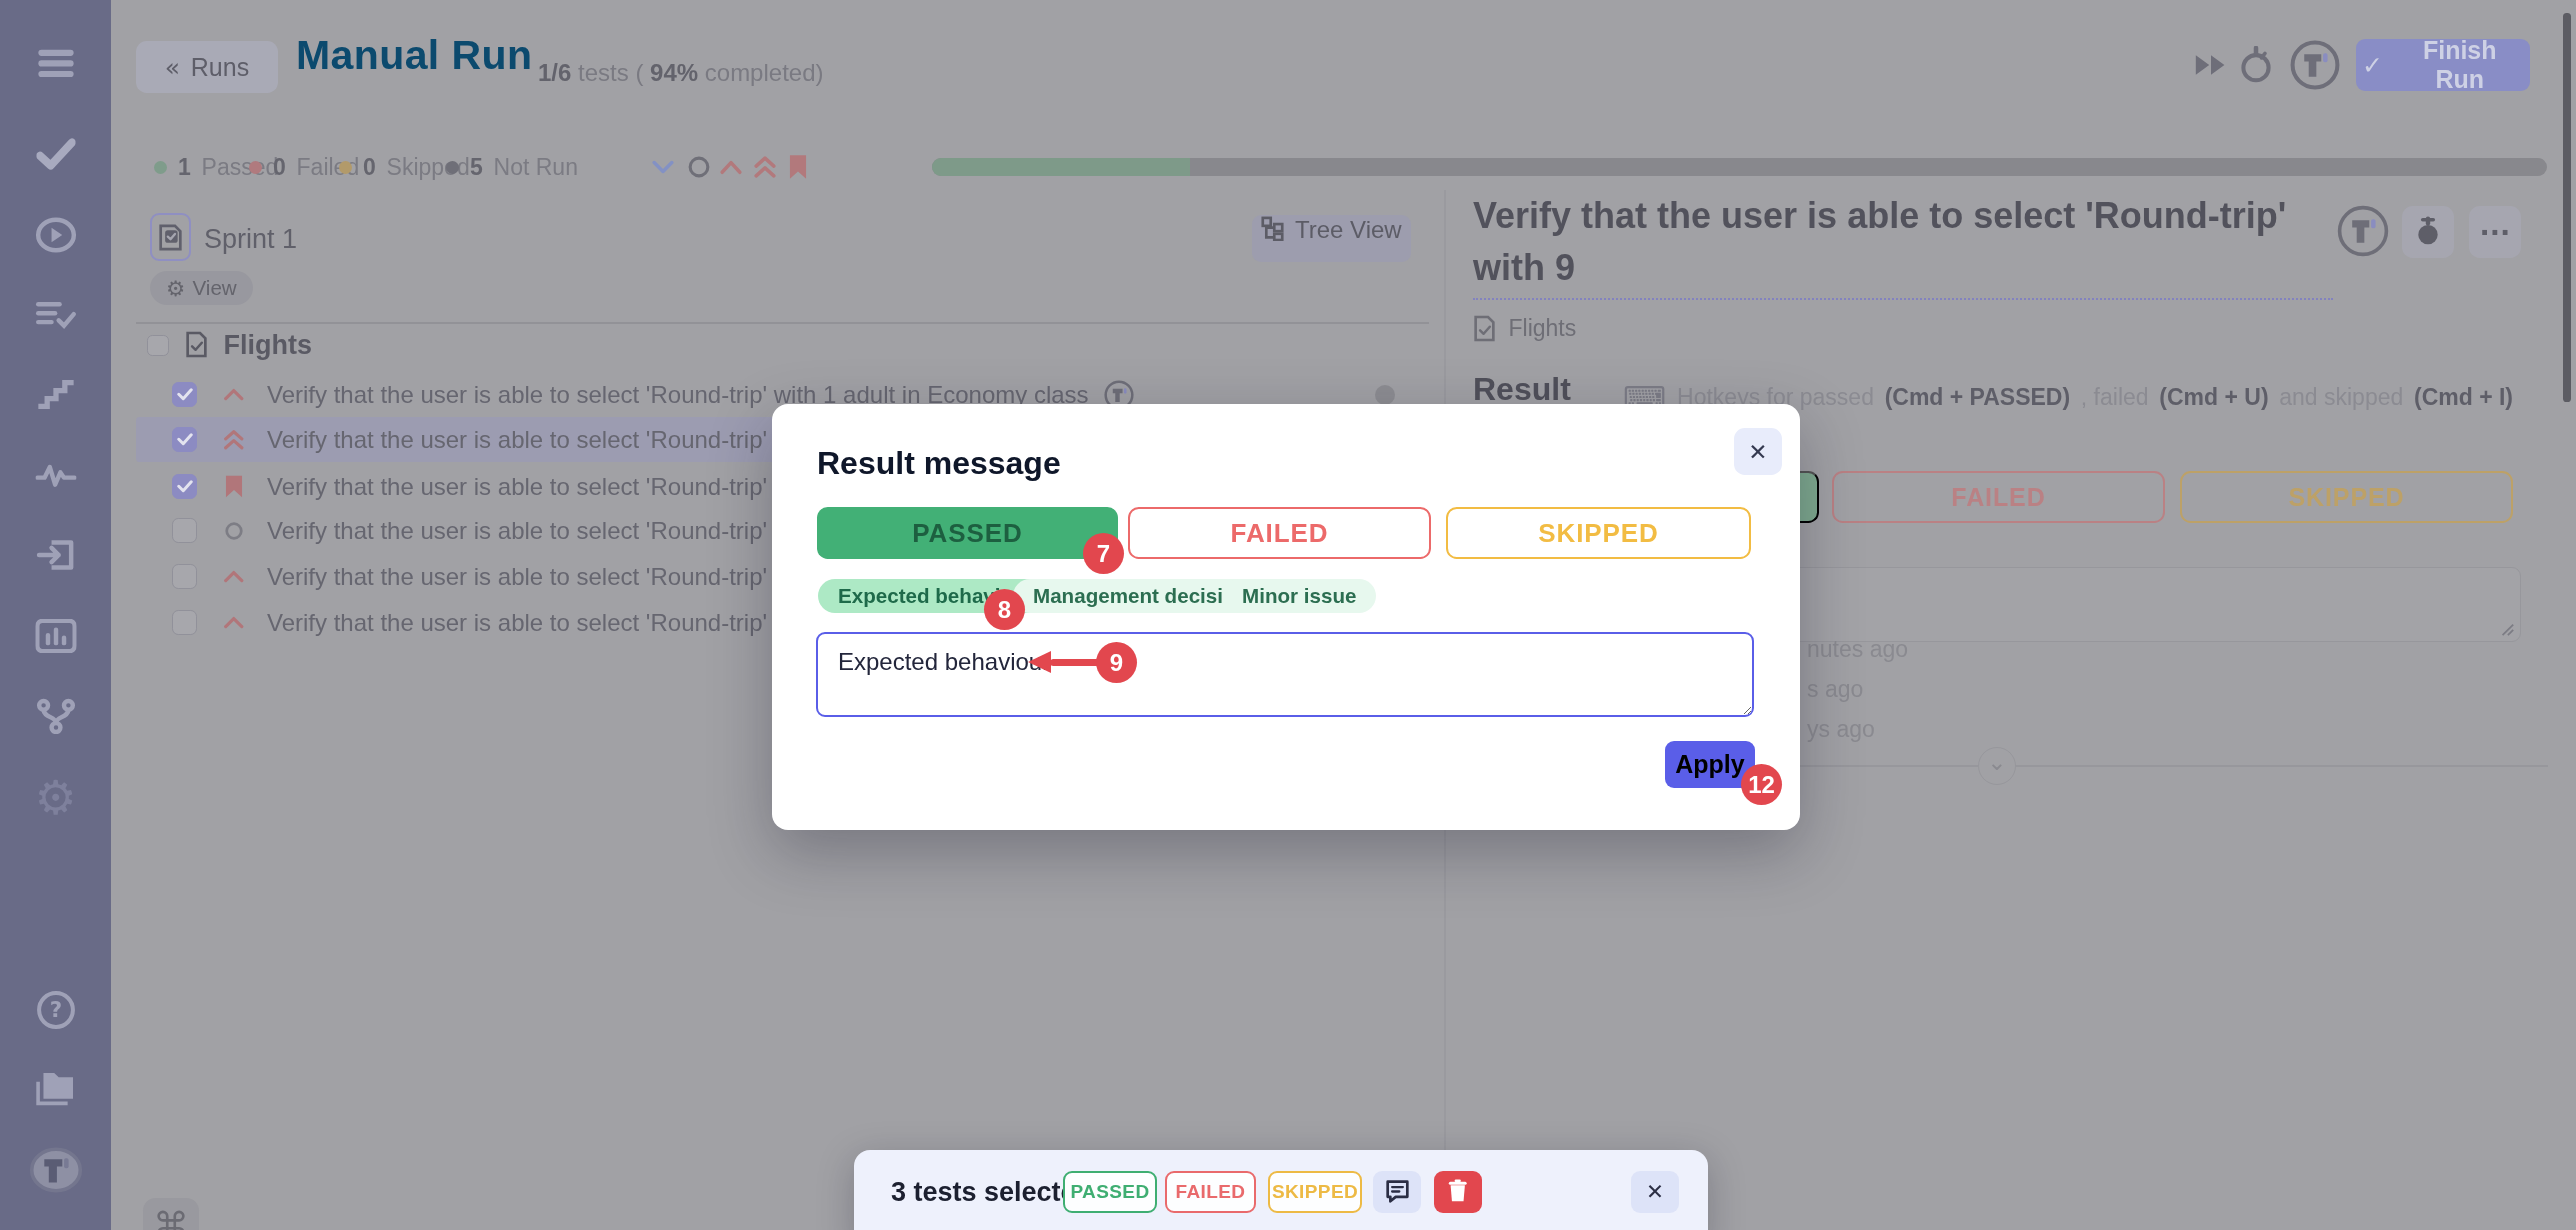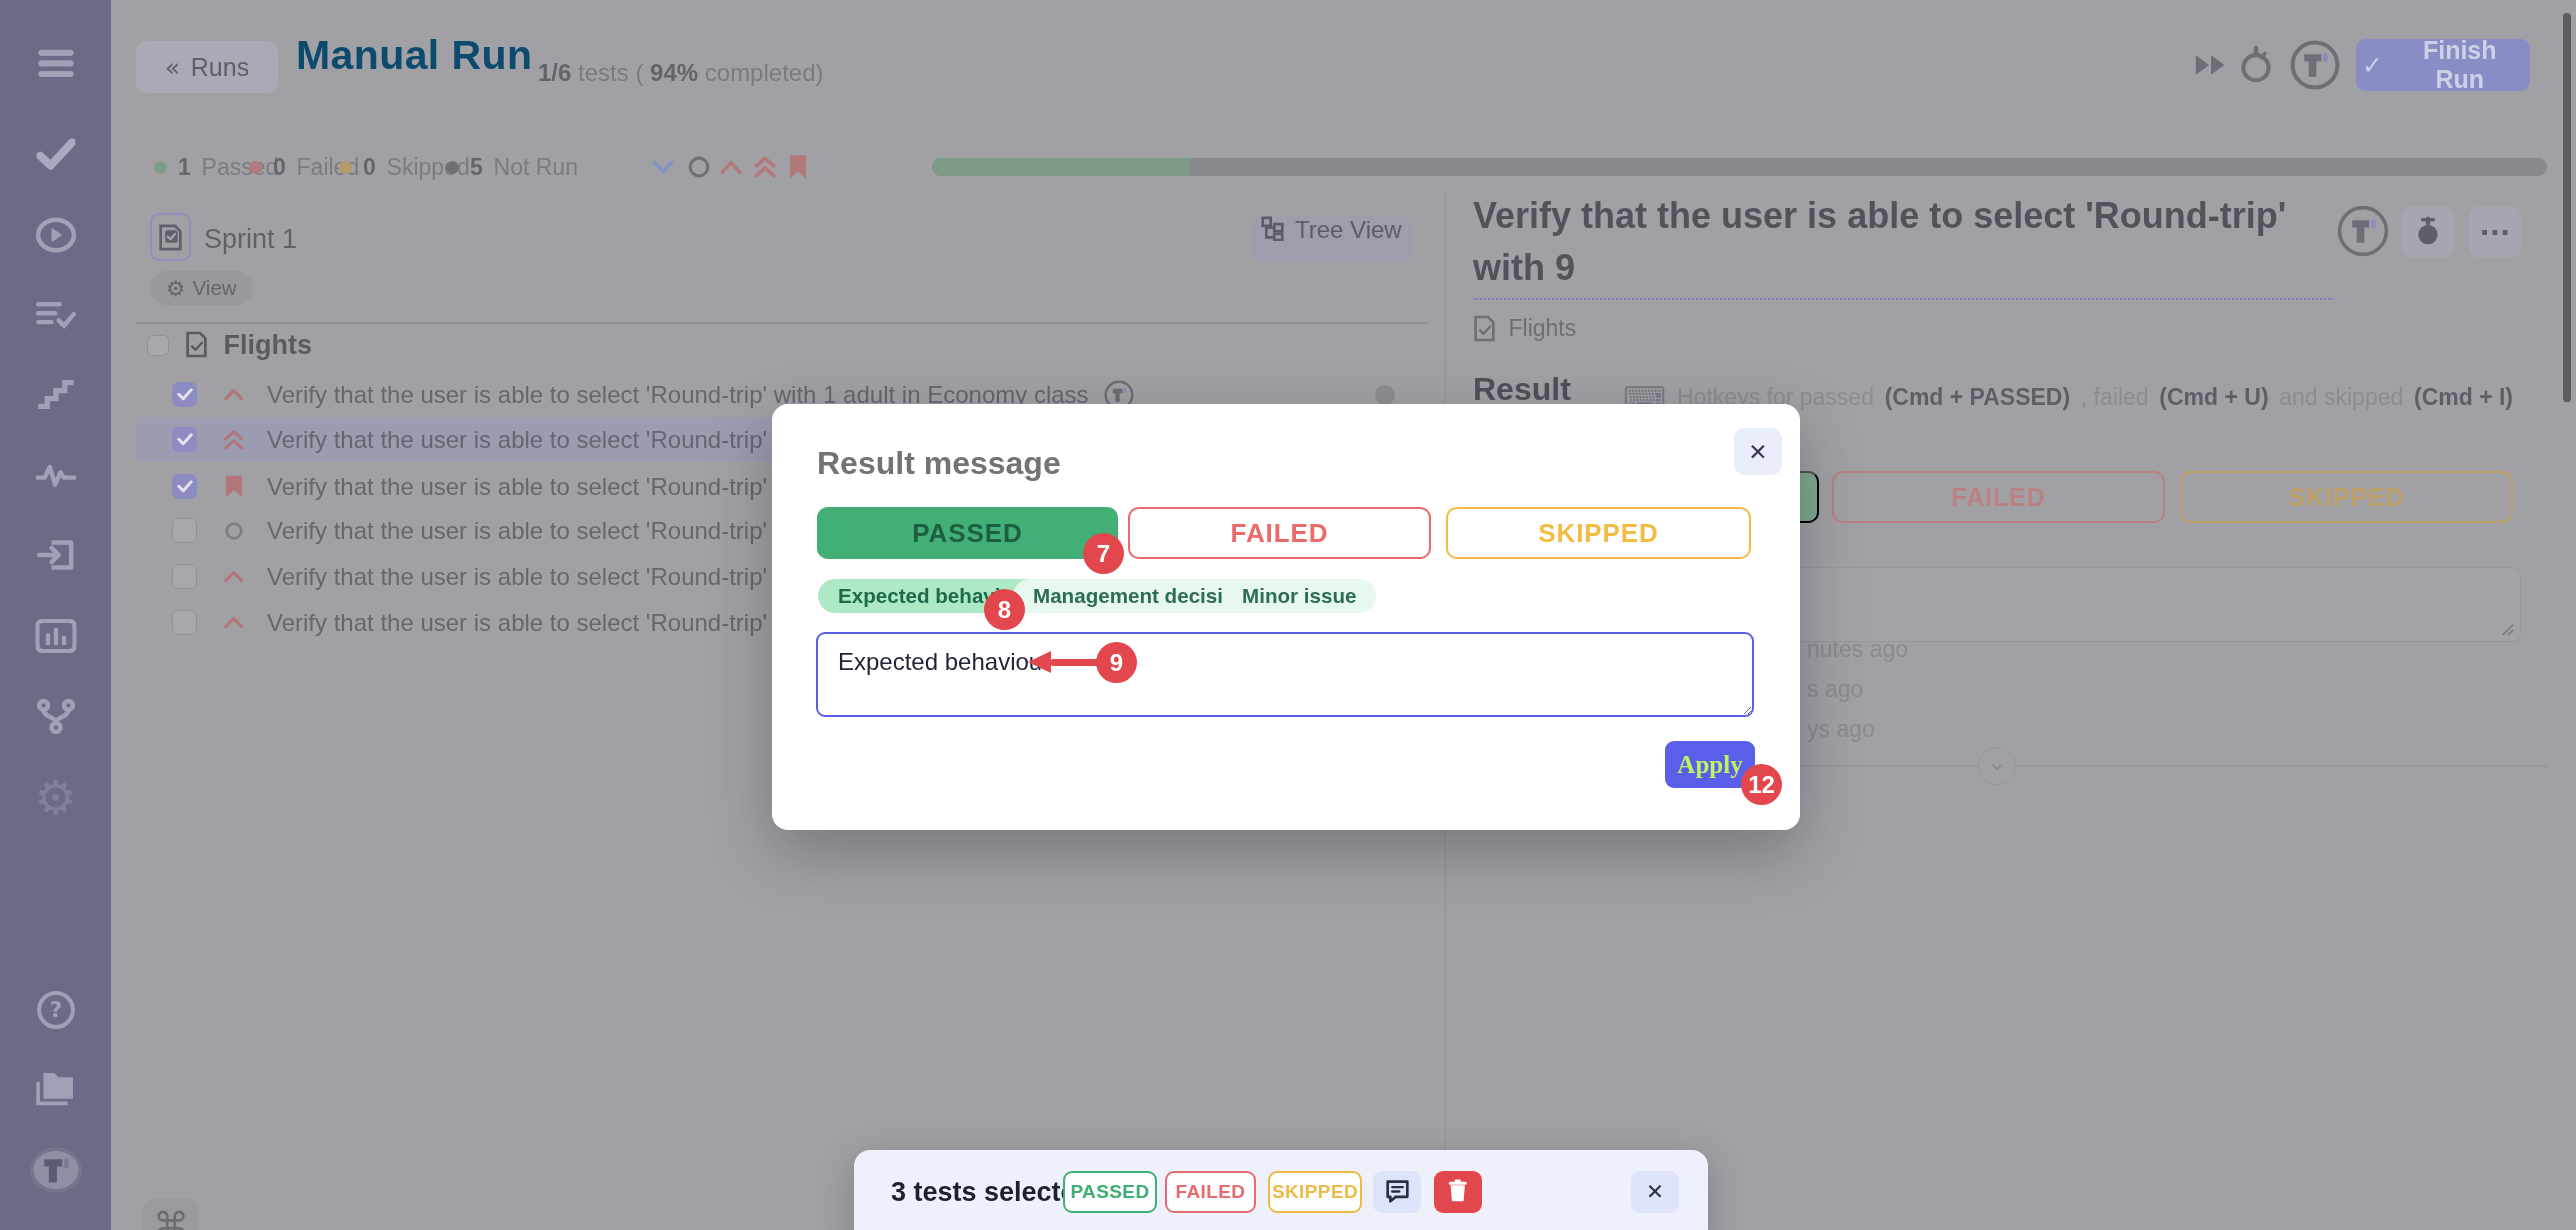--- a/index.html
+++ b/index.html
@@ -79,33 +79,33 @@
   .hist{position:absolute;left:1807px;font-size:23px;color:#8a8a90;white-space:nowrap;}
   #hist-divider{left:1478px;top:765px;width:1070px;height:1.8px;background:#97979c;}
   #hist-toggle{left:1978px;top:747px;width:38px;height:38px;border-radius:50%;border:1.8px solid #97979c;background:#a1a1a5;
                color:#8a8a90;display:flex;align-items:center;justify-content:center;font-size:23px;cursor:pointer;box-sizing:border-box;}
 
   
   #modal{left:772px;top:404px;width:1028px;height:426px;background:#ffffff;border-radius:16px;
          box-shadow:0 21.5px 63px rgba(20,20,40,.30);}
   #modal-close{position:absolute;left:962px;top:24px;width:48px;height:47px;background:#e8ecfb;border:none;border-radius:10.7px;
                color:#343950;font-size:23px;display:flex;align-items:center;justify-content:center;cursor:pointer;}
-  #modal-title{position:absolute;left:45px;top:41px;font-size:32px;font-weight:800;color:#737373;}
+  #modal-title{position:absolute;left:45px;top:41px;font-size:32px;font-weight:800;color:#0f172a;}
   .mstatus{position:absolute;top:103px;height:52px;border-radius:10.7px;box-sizing:border-box;background:#fff;
            display:flex;align-items:center;justify-content:center;font-size:26px;font-weight:bold;letter-spacing:0.9px;font-family:inherit;cursor:pointer;}
   #m-passed{left:45px;width:301px;background:#42b076;color:#1d5f40;border:none;}
   #m-failed{left:356px;width:303px;border:2.7px solid #ec6a6a;color:#ec6a6a;}
   #m-skipped{left:674px;width:305px;border:2.7px solid #f2bc43;color:#f2bc43;}
   .mtag{position:absolute;top:175px;height:34px;border-radius:17px;display:flex;align-items:center;justify-content:center;
         font-size:20.6px;font-weight:600;padding:0 20px;box-sizing:border-box;cursor:pointer;background:#e7f8ee;color:#2c6e51;}
   .mtag.sel{background:#ade9c5;color:#1e6a4a;}
   #m-textarea{position:absolute;left:44px;top:228px;width:938px;height:85px;box-sizing:border-box;border:2.7px solid #5a5ee8;
               border-radius:9px;font-family:"Liberation Sans",sans-serif;font-size:24px;color:#23263b;padding:14.3px 20px;outline:none;resize:both;}
   #apply-btn{position:absolute;left:893px;top:337px;width:90px;height:47px;background:#5a5ee8;border:none;border-radius:9px;
-             color:#bef264;font-size:25px;font-weight:bold;font-family:Liberation Serif, serif;cursor:pointer;}
+             color:#000000;font-size:25px;font-weight:bold;font-family:Liberation Sans, sans-serif;cursor:pointer;}
   .badge{position:absolute;width:41px;height:41px;border-radius:50%;background:#e2474e;color:#fff;
          display:flex;align-items:center;justify-content:center;font-size:24px;font-weight:800;z-index:5;}
   #arrow9{position:absolute;left:256px;top:247px;width:82px;height:23px;z-index:4;}
   #arrow9 .tail{position:absolute;left:21.5px;top:8px;width:57px;height:7.2px;background:#e2474e;border-radius:3.6px;}
   #arrow9 .head{position:absolute;left:0;top:0;width:0;height:0;border-top:11.6px solid transparent;
                 border-bottom:11.6px solid transparent;border-right:23px solid #e2474e;}
 
   
   #selbar{left:854px;top:1150px;width:854px;height:100px;background:#eef1fc;border-radius:16px;
           box-shadow:0 9px 36px rgba(20,20,40,.25);}

